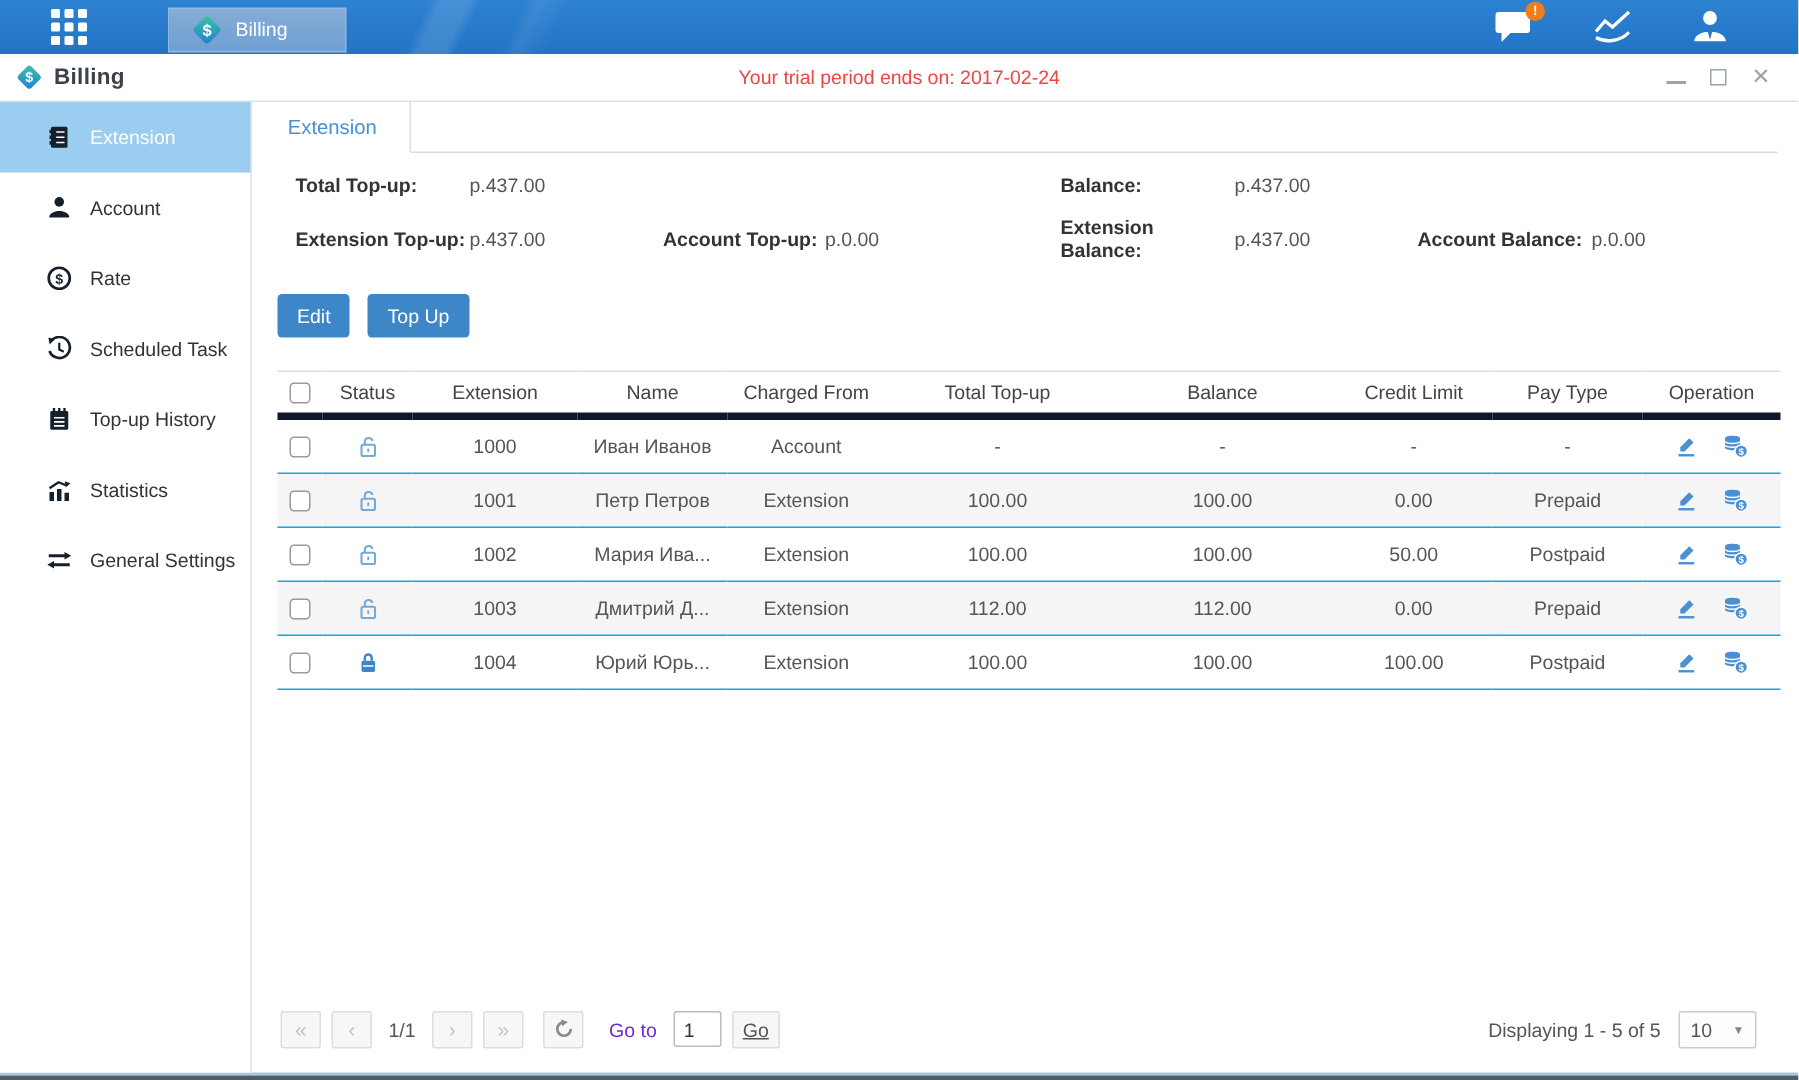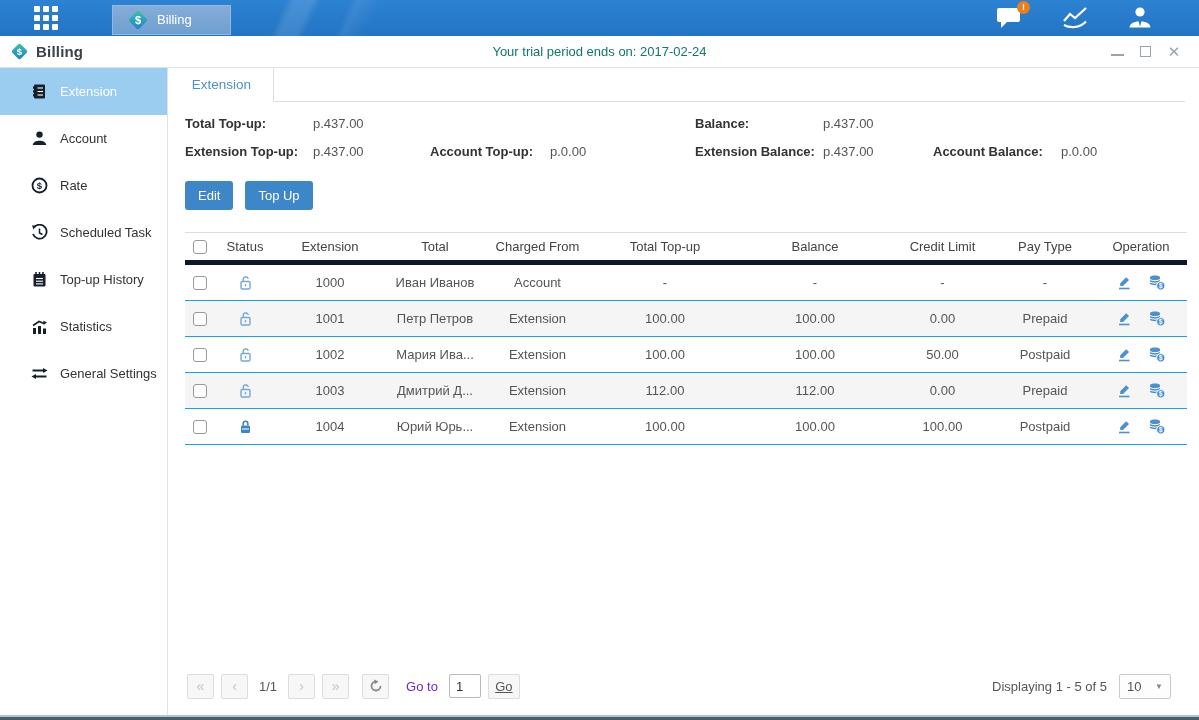--- a/index.html
+++ b/index.html
@@ -16,21 +16,21 @@
   .topbar-spacer { flex:1; }
   .topbar-icons { display:flex; align-items:center; gap:38px; margin-right:46px; }
   .tb-icon { position:relative; cursor:pointer; display:flex; }
   .badge { position:absolute; top:-5px; right:-7px; width:13px; height:13px; background:#ef7d1a; border-radius:50%;
     color:#fff; font-size:9px; font-weight:bold; display:flex; align-items:center; justify-content:center; line-height:1; }
 
   
   .titlebar { height:32px; background:#fff; border-bottom:1px solid #d6e2ec; display:flex; align-items:center; position:relative; }
   .win-title-group { display:flex; align-items:center; gap:7px; margin-left:10px; }
   .win-title { font-size:15px; font-weight:bold; color:#3a4149; letter-spacing:.2px; }
-  .trial-msg { position:absolute; left:0; right:0; text-align:center; color:#0f766e; font-size:13px; pointer-events:none; }
+  .trial-msg { position:absolute; left:0; right:0; text-align:center; color:#ef4444; font-size:13px; pointer-events:none; }
   .win-controls { margin-left:auto; display:flex; align-items:center; gap:16px; margin-right:18px; z-index:2; }
   .wc { width:14px; height:12px; display:flex; align-items:flex-end; justify-content:center; cursor:pointer; color:#9aa4ad; }
   .wc-min { border-bottom:2px solid #9aa4ad; height:9px; width:13px; }
   .wc-max { width:11px; height:11px; border:1.5px solid #9aa4ad; }
   .wc-close { font-size:15px; line-height:12px; color:#9aa4ad; }
 
   
   .body-wrap { display:flex; height:647px; }
   .sidebar { width:168px; border-right:1px solid #e2e2e2; background:#fff; padding-top:0; }
   .side-item { height:47px; display:flex; align-items:center; gap:12px; padding-left:30px; font-size:13px; color:#333; cursor:pointer; }
@@ -39,21 +39,21 @@
 
   .main { flex:1; display:flex; flex-direction:column; min-width:0; }
   .tabrow { height:34px; display:flex; border-bottom:1px solid #ddd; margin:0 14px 0 2px; }
   .tab { min-width:104px; padding:0 20px; display:flex; align-items:center; justify-content:center; font-size:13.5px;
     color:#4a90d2; background:#fff; border-right:1px solid #ddd; border-bottom:1px solid #fff; margin-bottom:-1px; cursor:pointer; }
 
   .content { flex:1; padding:14px 14px 0 17px; display:flex; flex-direction:column; min-height:0; }
 
   
   .summary { display:grid; grid-template-columns:128px 117px 120px 145px 128px 110px 128px auto; row-gap:13px; font-size:13px; align-items:center; margin-bottom:14px; }
-  .sum-label { font-weight:bold; color:#333; }
+  .sum-label { font-weight:bold; color:#333;margin-left:12px; }
   .sum-val { color:#555; }
 
   
   .btnrow { display:flex; gap:12px; margin:8px 0 22px 0; }
   .btn-blue { background:#3d87c9; color:#fff; border:none; font-size:13px; padding:0 13px; height:29px; border-radius:3px; cursor:pointer; font-family:inherit; }
 
   
   table { border-collapse:collapse; width:1002px; table-layout:fixed; font-size:13px; }
   thead th { font-weight:normal; color:#444; height:30px; border-top:1px solid #ddd; border-bottom:5px solid #0f172a; text-align:center; }
   tbody td { height:35px; text-align:center; color:#555; border-bottom:1px solid #0ea5e9; }
@@ -314,21 +314,21 @@
             <col class="c-bal">
             <col class="c-cl">
             <col class="c-pt">
             <col class="c-op">
         </colgroup>
         <thead>
           <tr>
             <th><input type="checkbox" style=""></th>
             <th>Status</th>
             <th>Extension</th>
-            <th>Total</th>
+            <th>Name</th>
             <th>Charged From</th>
             <th>Total Top-up</th>
             <th>Balance</th>
             <th>Credit Limit</th>
             <th>Pay Type</th>
             <th>Operation</th>
           </tr>
         </thead>
         <tbody>
             <tr>

